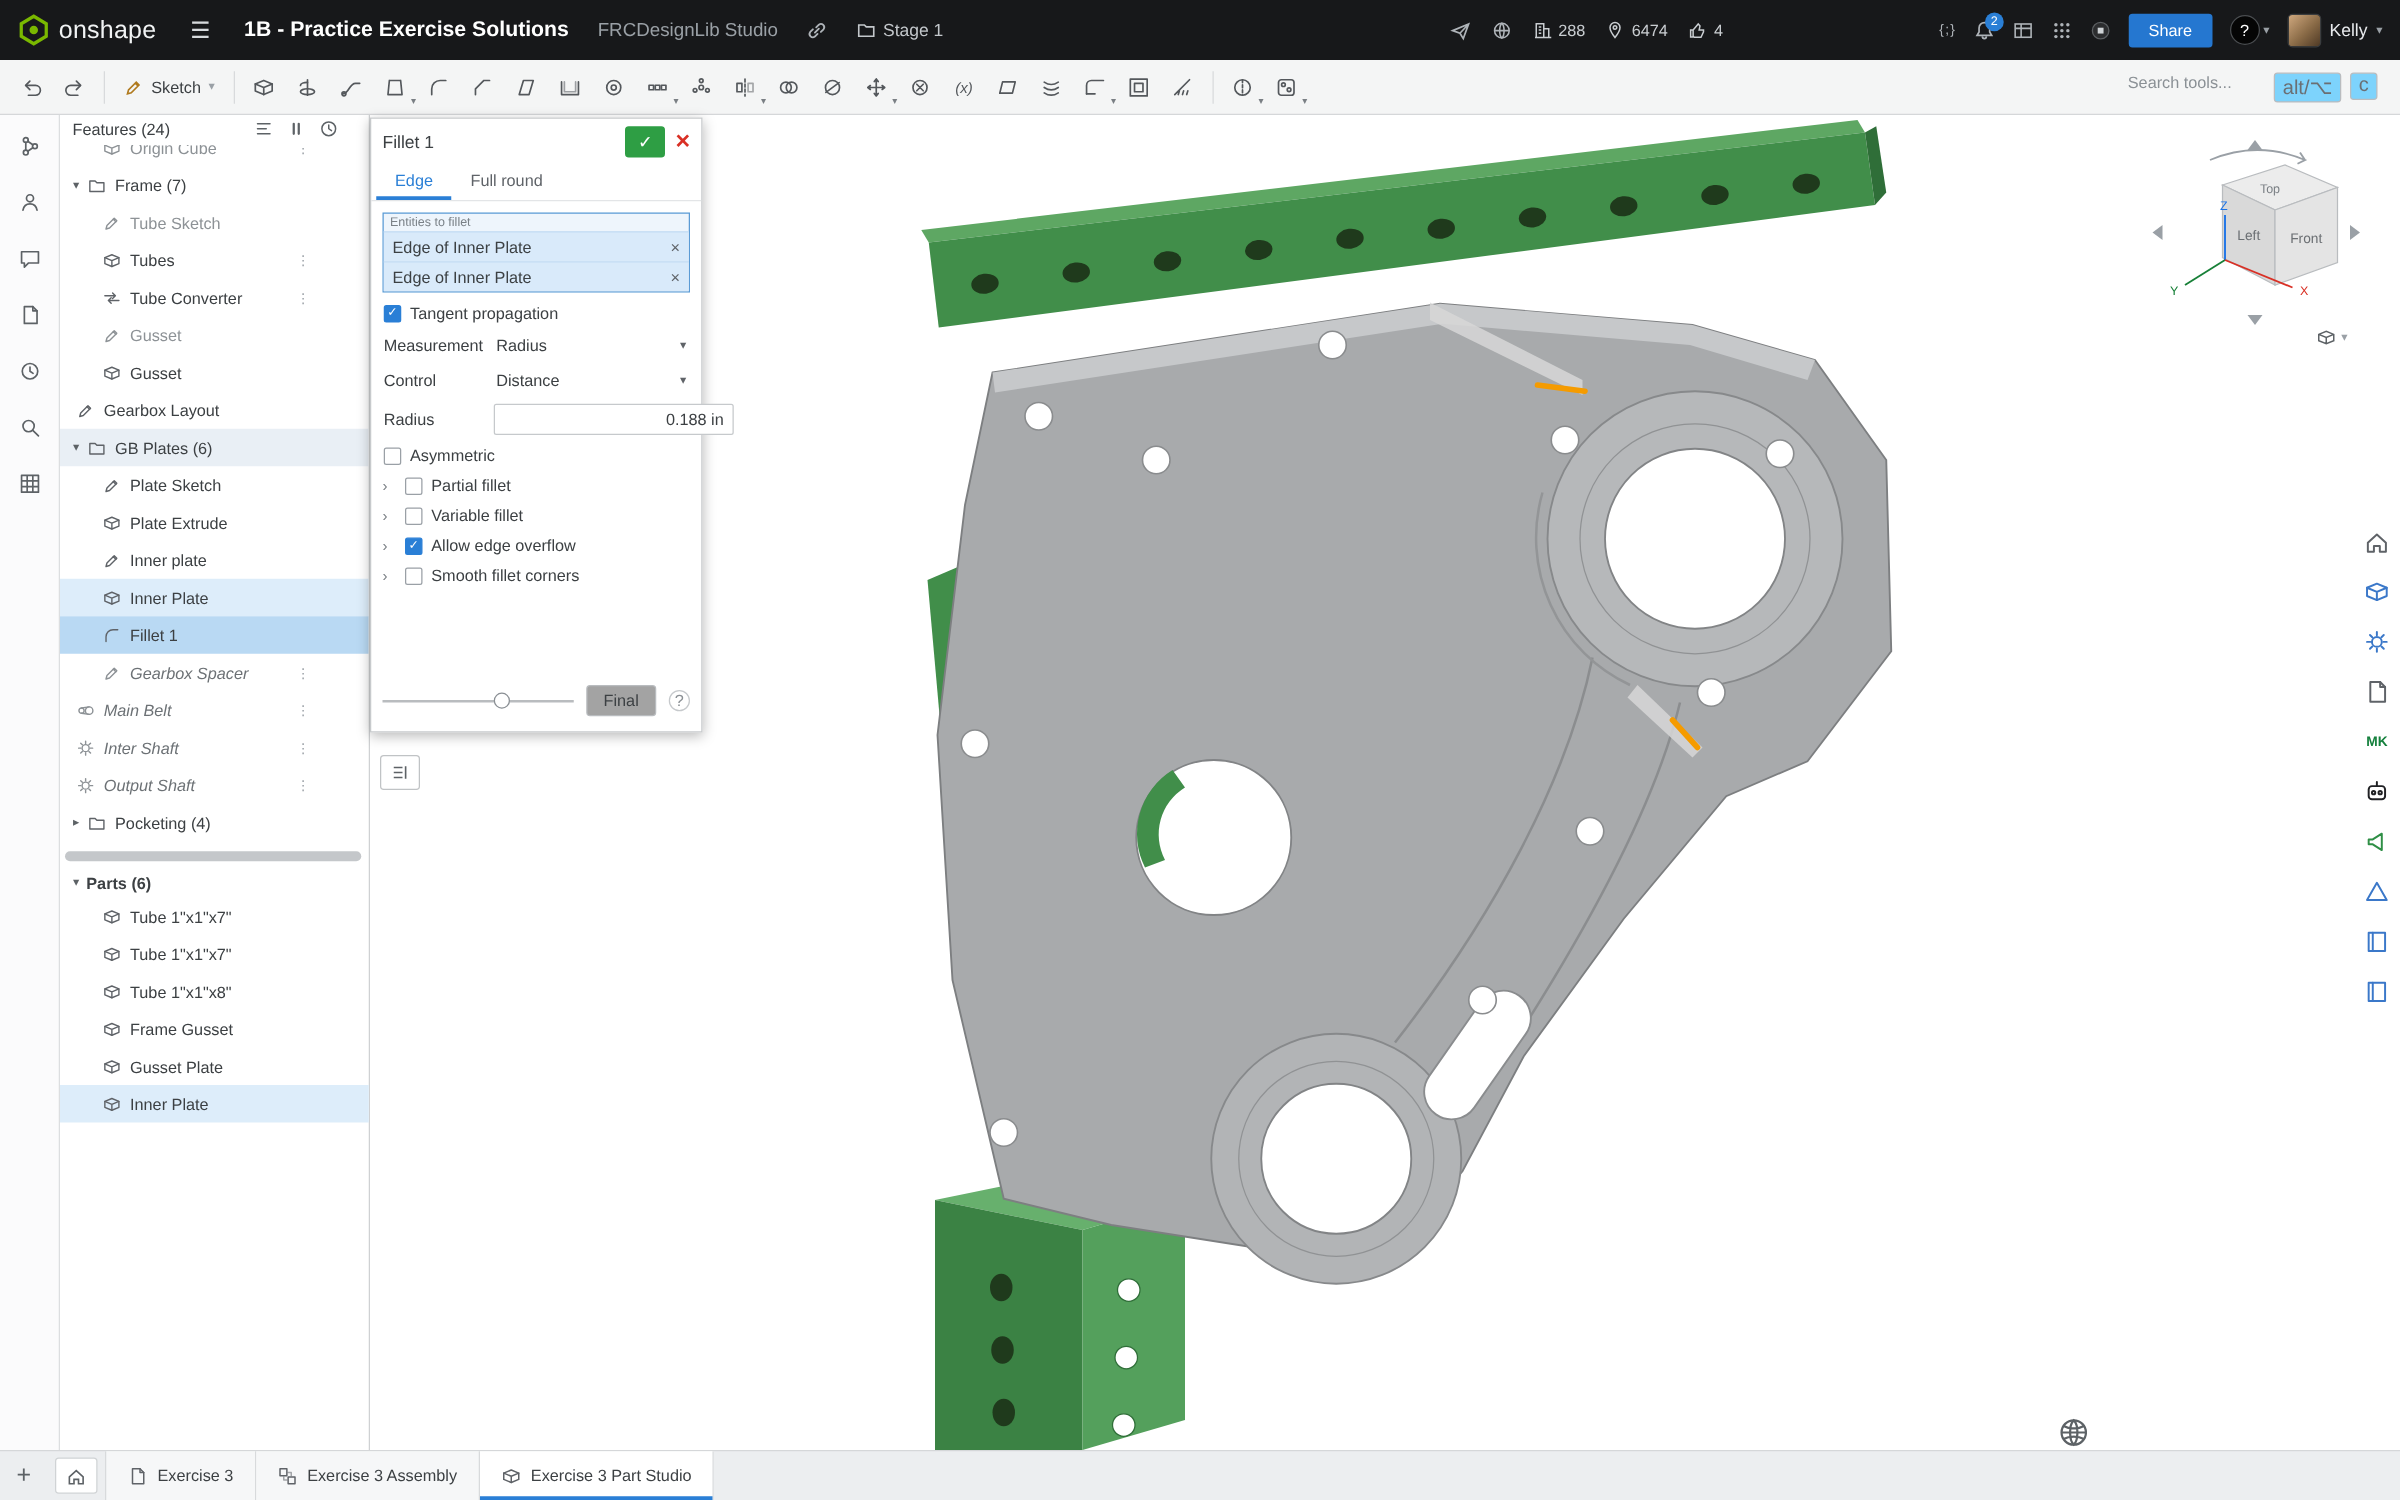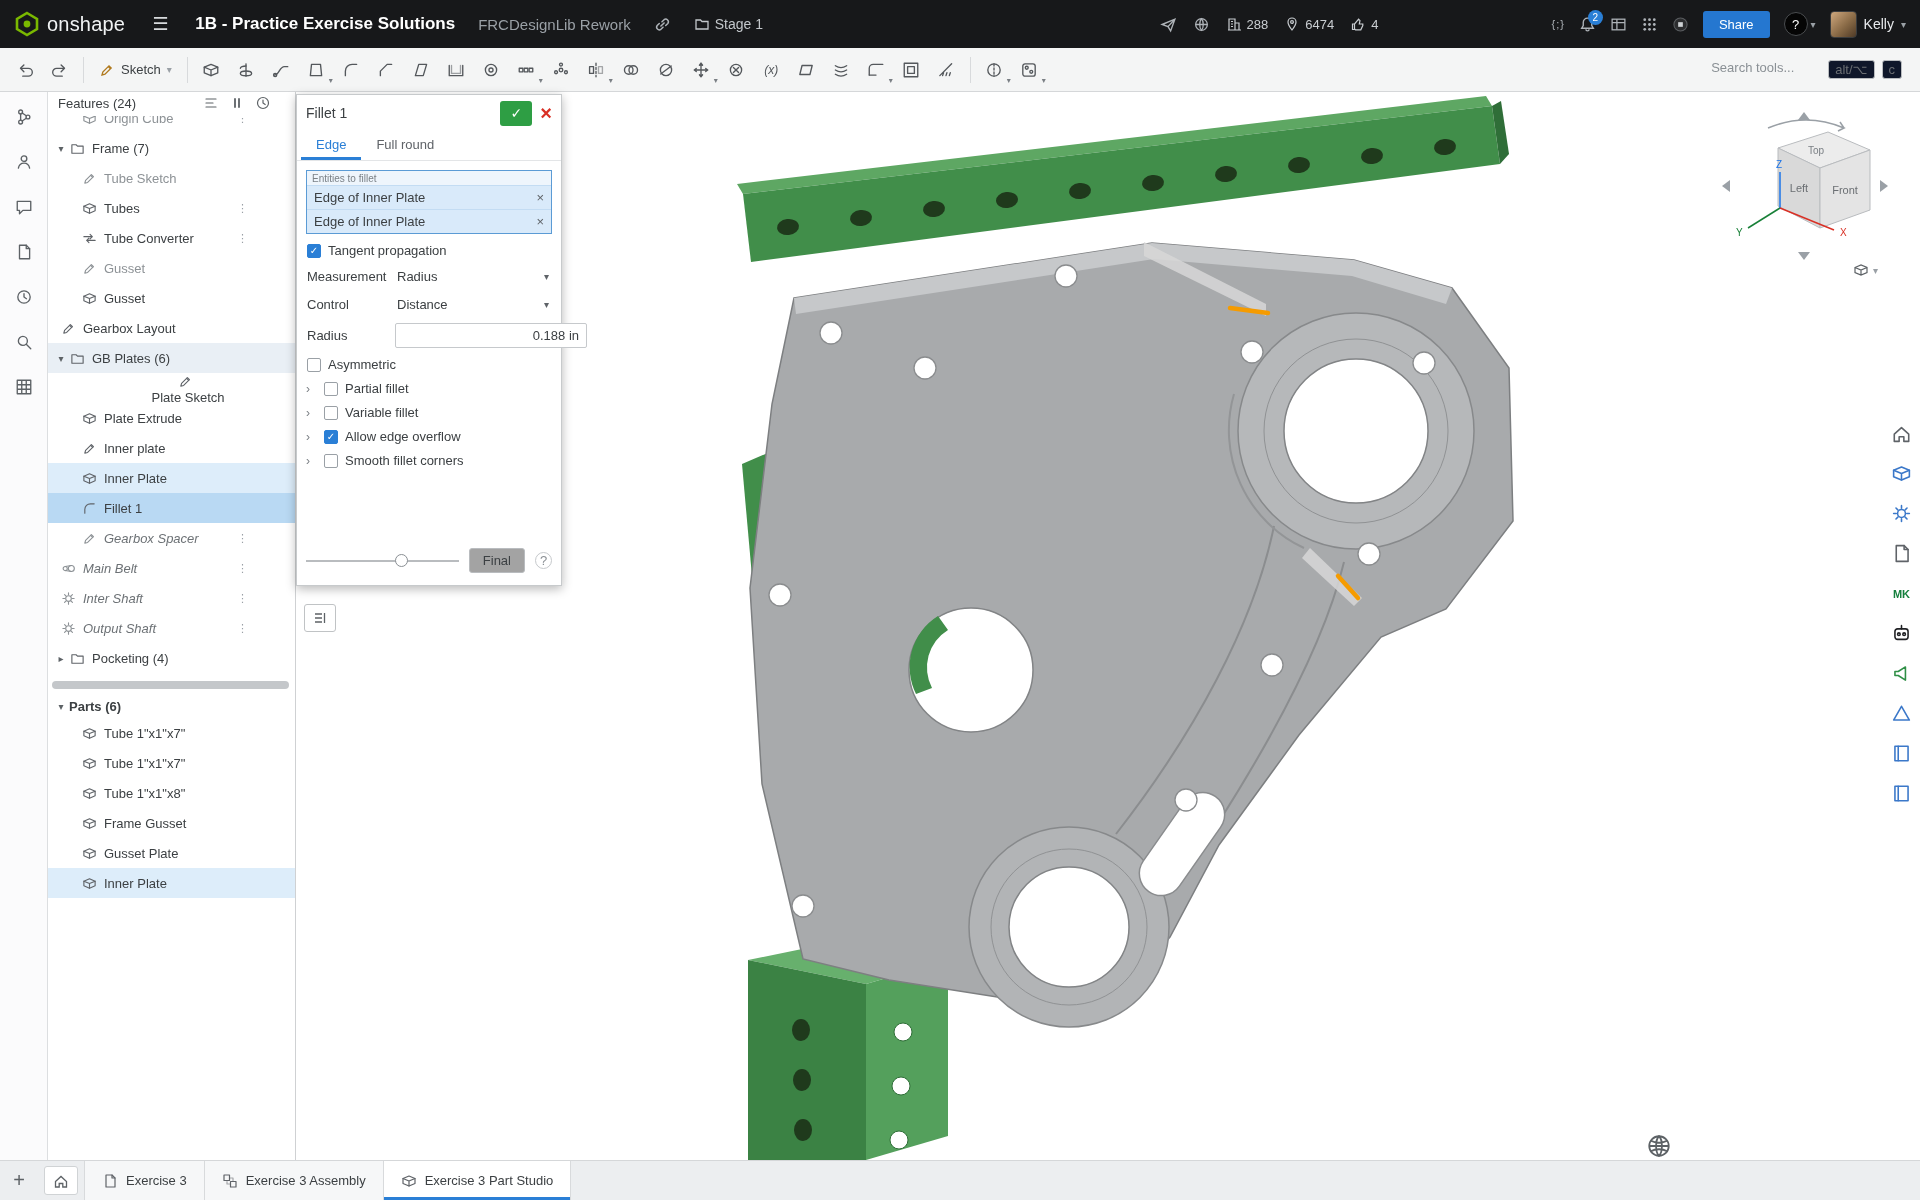--- a/index.html
+++ b/index.html
@@ -33,21 +33,21 @@
   #toolbar{height:44px;background:#f4f5f5;border-bottom:1px solid #d5d7d9;display:flex;align-items:center;padding:0 8px;gap:2px}
   .tool{width:33px;height:33px;display:flex;align-items:center;justify-content:center;border-radius:3px;color:#54585c;background:none;border:none;cursor:pointer;position:relative;font-family:inherit}
   .tool svg.icn{width:18px;height:18px}
   .tool .tcaret{position:absolute;right:0px;bottom:1px;font-size:8px;color:#7a7f84}
   .tool .var-glyph{font-size:12px;font-style:italic;color:#54585c}
   .tb-div{width:1px;height:26px;background:#d8dadc;margin:0 5px}
   .sketch-btn{display:flex;align-items:center;gap:6px;padding:0 8px;height:33px;border:none;background:none;border-radius:3px;color:#3c4043;font-size:13px;cursor:pointer;font-family:inherit}
   .search-wrap{margin-left:auto;display:flex;align-items:flex-start;gap:7px;padding-right:10px}
   .search-wrap input{border:none;background:transparent;outline:none;font-size:13px;color:#3c4043;width:110px;font-family:inherit}
   .search-wrap input::placeholder{color:#8a9095}
-  kbd{border:1px solid #b9bcbf;border-radius:3px;background:#0f172a;color:#6b6f73;font-size:13px;padding:1px 6px;font-family:inherit}
+  kbd{border:1px solid #b9bcbf;border-radius:3px;background:#7dd3fc;color:#6b6f73;font-size:16px;padding:1px 6px;font-family:inherit}
   
   #main{display:flex;height:1068px}
   #left-strip{width:48px;background:#fbfbfc;border-right:1px solid #dcdee0;display:flex;flex-direction:column;align-items:center;padding-top:10px;gap:15px}
   #left-strip .ls-btn{width:30px;height:30px;display:flex;align-items:center;justify-content:center;color:#5d6266;background:none;border:none;cursor:pointer}
   #left-strip svg.icn{width:18px;height:18px}
   
   #features-panel{width:248px;background:#fff;border-right:1px solid #cfd1d3;display:flex;flex-direction:column;font-size:13px;color:#3c4043}
   .filter-row{display:flex;align-items:center;gap:7px;padding:8px 8px 6px 10px}
   .filter-row svg.icn{color:#5d6266}
   .filter-row input{flex:1;height:27px;border:1px solid #c6c9cc;border-radius:14px;padding:0 11px;font-size:12px;font-style:italic;outline:none;color:#3c4043;font-family:inherit}
@@ -132,21 +132,21 @@
 <header id="topbar">
   <div class="logo-wrap">
     <svg width="26" height="26" viewBox="0 0 26 26">
       <polygon points="13,2 23,8 23,18 13,24 3,18 3,8" fill="none" stroke="#7ab800" stroke-width="2.6"></polygon>
       <circle cx="13" cy="13" r="3.4" fill="#7ab800"></circle>
     </svg>
     <span class="logo-name">onshape</span>
   </div>
   <span class="hamburger">☰</span>
   <span class="doc-title">1B - Practice Exercise Solutions</span>
-  <span class="doc-sub">FRCDesignLib Rework</span>
+  <span class="doc-sub">FRCDesignLib Studio</span>
   <span class="hdr-ic">
     <svg class="icn" viewBox="0 0 16 16" fill="none" stroke="currentColor" stroke-width="1.4" stroke-linecap="round">
         <path d="M6.5 9.5 9.5 6.5M5 7 3 9a2.5 2.5 0 0 0 3.5 3.5l2-2M11 9l2-2A2.5 2.5 0 0 0 9.5 3.5l-2 2"></path>
       </svg>
   </span>
   <span class="workspace">
     <svg class="icn" viewBox="0 0 16 16" fill="none" stroke="currentColor" stroke-width="1.3">
         <path d="M2 4h4.5L8 5.5h6V13H2z"></path>
       </svg>
     <span>Stage 1</span>
@@ -556,21 +556,21 @@
         </div>
         <div class="trow" style="background: rgb(233, 239, 245);">
           <span class="chev">▾</span>
           <span class="ticon">
             <svg class="icn" viewBox="0 0 16 16" fill="none" stroke="currentColor" stroke-width="1.2" stroke-linecap="round" stroke-linejoin="round">
               <path d="M2 4h4.5L8 5.5h6V13H2z"></path>
             </svg>
           </span>
           <span class="tlabel">GB Plates (6)</span>
         </div>
-        <div class="trow" style="padding-left: 33px; flex-direction: column;">
+        <div class="trow" style="padding-left: 33px;">
           <span class="ticon">
             <svg class="icn" viewBox="0 0 16 16" fill="none" stroke="currentColor" stroke-width="1.2" stroke-linecap="round" stroke-linejoin="round">
               <path d="M3 13l.8-3L10 3.8l2.2 2.2L6 12.2z"></path>
               <path d="M9.2 4.6l2.2 2.2"></path>
             </svg>
           </span>
           <span class="tlabel">Plate Sketch</span>
         </div>
         <div class="trow" style="padding-left: 33px;">
           <span class="ticon">

